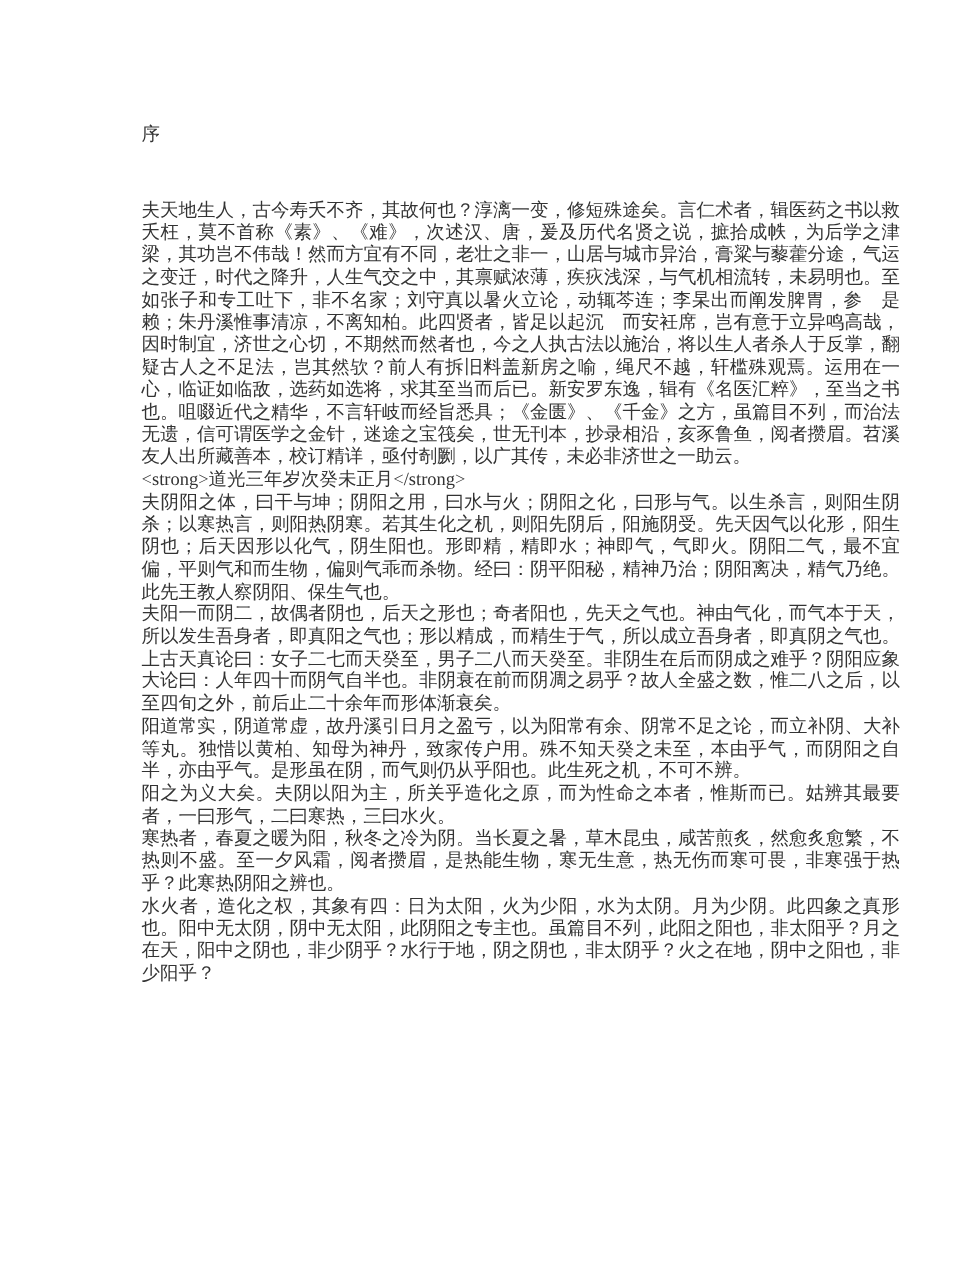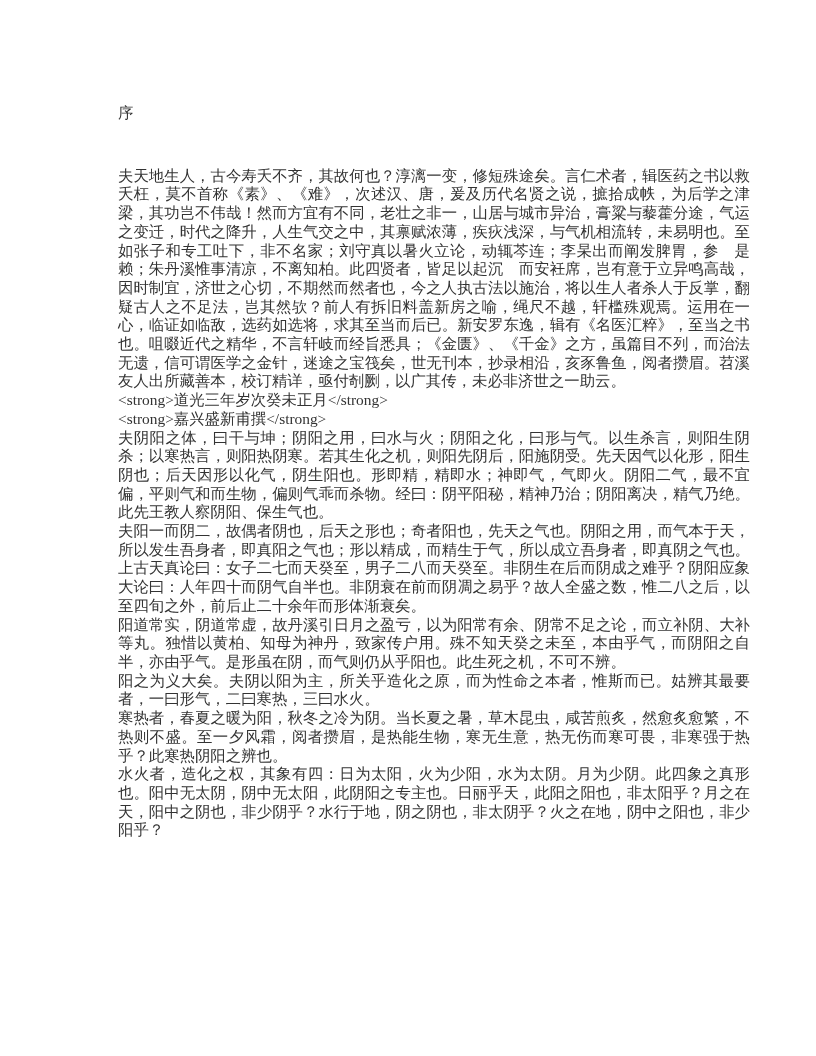--- a/index.html
+++ b/index.html
@@ -44,24 +44,23 @@
 <body>
 
 <div class="page">
 
   <h1 class="heading-preface">序</h1>
 
   <p class="para">夫天地生人，古今寿夭不齐，其故何也？淳漓一变，修短殊途矣。言仁术者，辑医药之书以救夭枉，莫不首称《素》、《难》，次述汉、唐，爰及历代名贤之说，摭拾成帙，为后学之津梁，其功岂不伟哉！然而方宜有不同，老壮之非一，山居与城市异治，膏粱与藜藿分途，气运之变迁，时代之降升，人生气交之中，其禀赋浓薄，疾疢浅深，与气机相流转，未易明也。至如张子和专工吐下，非不名家；刘守真以暑火立论，动辄芩连；李杲出而阐发脾胃，参　是赖；朱丹溪惟事清凉，不离知柏。此四贤者，皆足以起沉　而安衽席，岂有意于立异鸣高哉，因时制宜，济世之心切，不期然而然者也，今之人执古法以施治，将以生人者杀人于反掌，翻疑古人之不足法，岂其然欤？前人有拆旧料盖新房之喻，绳尺不越，轩槛殊观焉。运用在一心，临证如临敌，选药如选将，求其至当而后已。新安罗东逸，辑有《名医汇粹》，至当之书也。咀啜近代之精华，不言轩岐而经旨悉具；《金匮》、《千金》之方，虽篇目不列，而治法无遗，信可谓医学之金针，迷途之宝筏矣，世无刊本，抄录相沿，亥豕鲁鱼，阅者攒眉。苕溪友人出所藏善本，校订精详，亟付剞劂，以广其传，未必非济世之一助云。</p>
 
   <p class="para">&lt;strong&gt;道光三年岁次癸未正月&lt;/strong&gt;</p>
 
-  <p class="para">&lt;strong&gt;嘉兴盛新甫撰&lt;/strong&gt;</p>
 
 
 
   <p class="para">夫阴阳之体，曰干与坤；阴阳之用，曰水与火；阴阳之化，曰形与气。以生杀言，则阳生阴杀；以寒热言，则阳热阴寒。若其生化之机，则阳先阴后，阳施阴受。先天因气以化形，阳生阴也；后天因形以化气，阴生阳也。形即精，精即水；神即气，气即火。阴阳二气，最不宜偏，平则气和而生物，偏则气乖而杀物。经曰：阴平阳秘，精神乃治；阴阳离决，精气乃绝。此先王教人察阴阳、保生气也。</p>
-  <p class="para">夫阳一而阴二，故偶者阴也，后天之形也；奇者阳也，先天之气也。阴阳之用，而气本于天，所以发生吾身者，即真阳之气也；形以精成，而精生于气，所以成立吾身者，即真阴之气也。上古天真论曰：女子二七而天癸至，男子二八而天癸至。非阴生在后而阴成之难乎？阴阳应象大论曰：人年四十而阴气自半也。非阴衰在前而阴凋之易乎？故人全盛之数，惟二八之后，以至四旬之外，前后止二十余年而形体渐衰矣。</p>
+  <p class="para">夫阳一而阴二，故偶者阴也，后天之形也；奇者阳也，先天之气也。神由气化，而气本于天，所以发生吾身者，即真阳之气也；形以精成，而精生于气，所以成立吾身者，即真阴之气也。上古天真论曰：女子二七而天癸至，男子二八而天癸至。非阴生在后而阴成之难乎？阴阳应象大论曰：人年四十而阴气自半也。非阴衰在前而阴凋之易乎？故人全盛之数，惟二八之后，以至四旬之外，前后止二十余年而形体渐衰矣。</p>
   <p class="para">阳道常实，阴道常虚，故丹溪引日月之盈亏，以为阳常有余、阴常不足之论，而立补阴、大补等丸。独惜以黄柏、知母为神丹，致家传户用。殊不知天癸之未至，本由乎气，而阴阳之自半，亦由乎气。是形虽在阴，而气则仍从乎阳也。此生死之机，不可不辨。</p>
   <p class="para">阳之为义大矣。夫阴以阳为主，所关乎造化之原，而为性命之本者，惟斯而已。姑辨其最要者，一曰形气，二曰寒热，三曰水火。</p>
   <p class="para">寒热者，春夏之暖为阳，秋冬之冷为阴。当长夏之暑，草木昆虫，咸苦煎炙，然愈炙愈繁，不热则不盛。至一夕风霜，阅者攒眉，是热能生物，寒无生意，热无伤而寒可畏，非寒强于热乎？此寒热阴阳之辨也。</p>
-  <p class="para">水火者，造化之权，其象有四：日为太阳，火为少阳，水为太阴。月为少阴。此四象之真形也。阳中无太阴，阴中无太阳，此阴阳之专主也。日丽乎天，此阳之阳也，非太阳乎？月之在天，阳中之阴也，非少阴乎？水行于地，阴之阴也，非太阴乎？火之在地，阴中之阳也，非少阳乎？</p>
+  <p class="para">水火者，造化之权，其象有四：日为太阳，火为少阳，水为太阴。月为少阴。此四象之真形也。阳中无太阴，阴中无太阳，此阴阳之专主也。虽篇目不列，此阳之阳也，非太阳乎？月之在天，阳中之阴也，非少阴乎？水行于地，阴之阴也，非太阴乎？火之在地，阴中之阳也，非少阳乎？</p>
 
 </div>
 
 </body></html>

